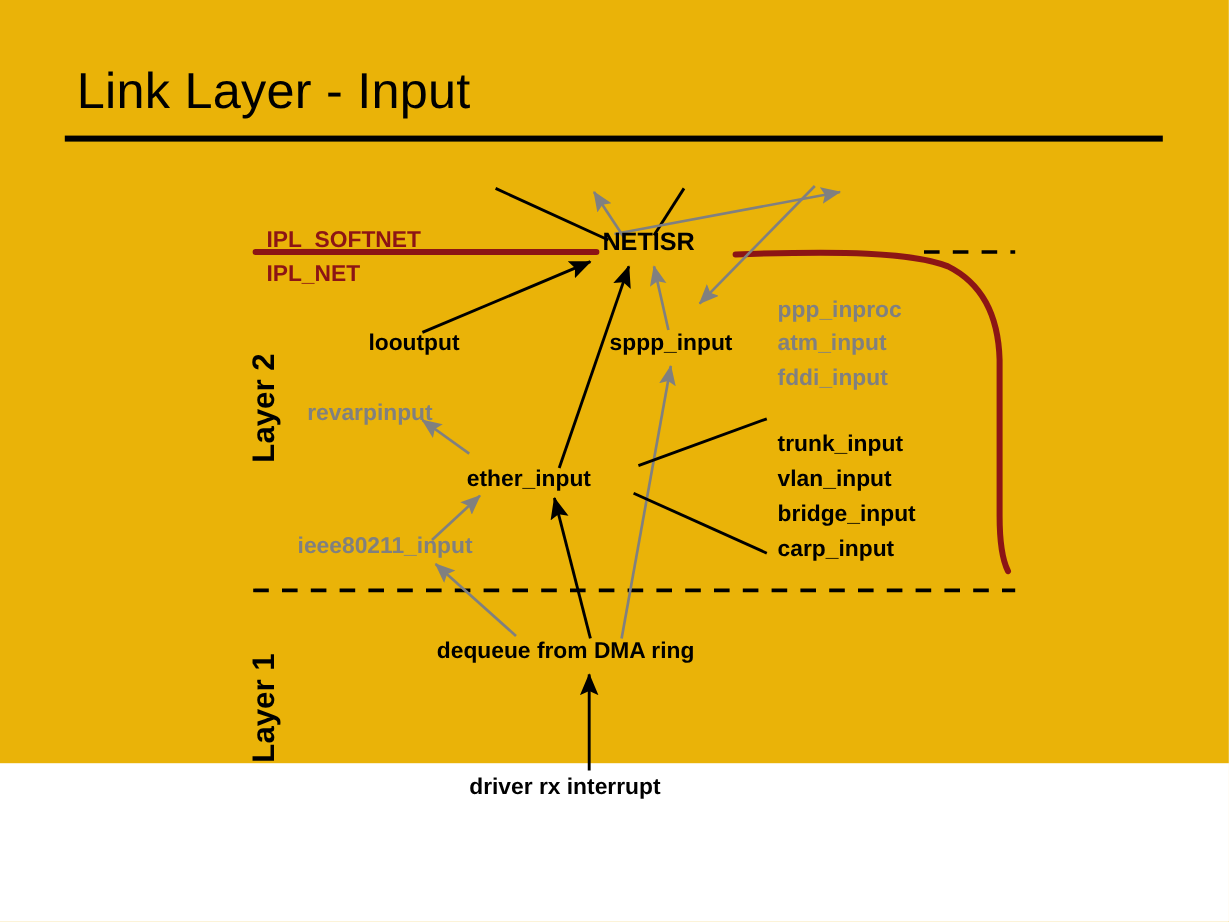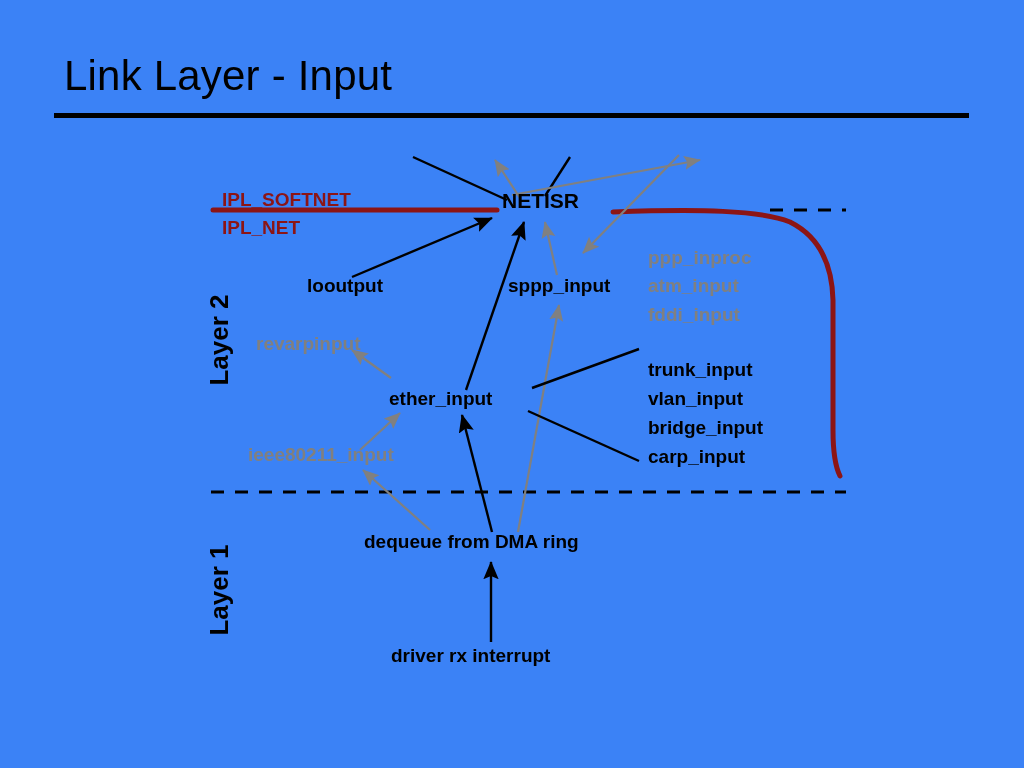--- a/index.html
+++ b/index.html
@@ -11,22 +11,22 @@
     width: 1024px;
     height: 768px;
     font-family: "Liberation Sans", sans-serif;
     overflow: hidden;
     position: relative;
   }
   #slide {
     position: absolute;
     left: 0; top: 0;
     width: 1024px;
-    height: 768px;
-    background: #3b82f6;
+    height: 636px;
+    background: #eab308;
   }
   .slide-title {
     position: absolute;
     left: 64px;
     top: 52px;
     font-size: 42px;
     font-weight: 300;
     letter-spacing: 0.2px;
     color: #000000;
     white-space: nowrap;

